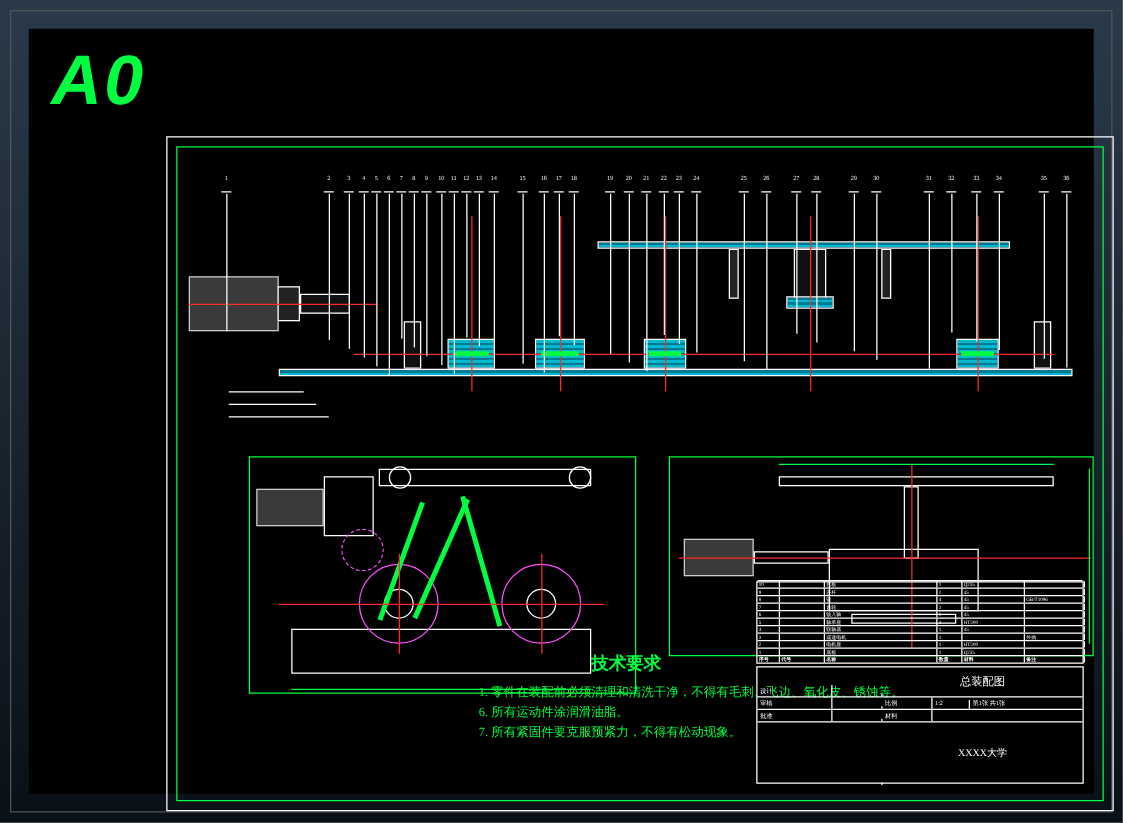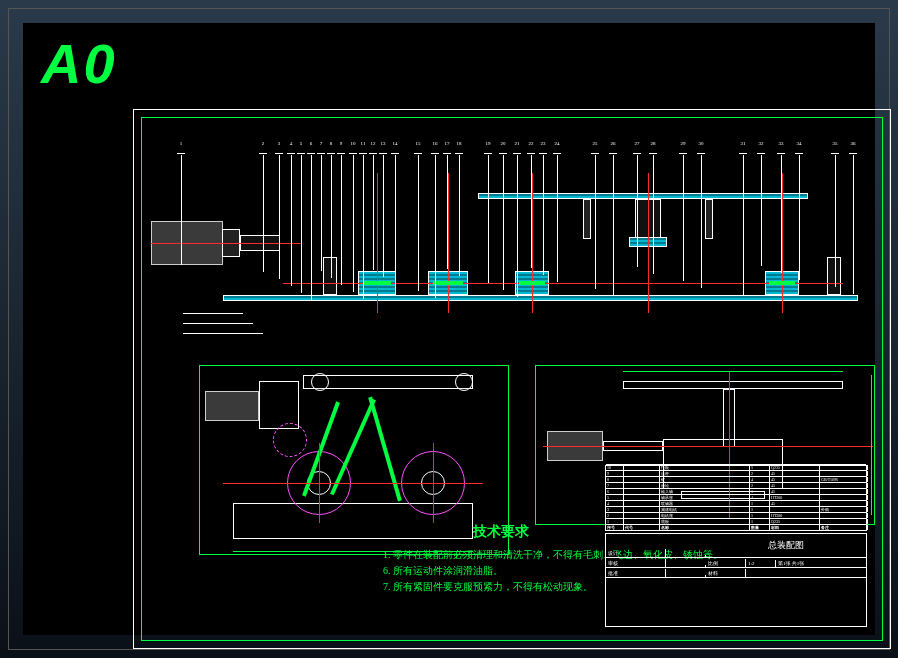--- a/index.html
+++ b/index.html
@@ -449,17 +449,18 @@
         <div class="tb-cell" style="flex:1;">第1张 共1张</div>
       </div>
       <div class="tb-row">
         <div class="tb-cell" style="width:60px;">批准</div>
         <div class="tb-cell" style="width:40px;"></div>
         <div class="tb-cell" style="width:40px;">材料</div>
         <div class="tb-cell" style="flex:1;"></div>
       </div>
       <div class="tb-row" style="height:50px;">
         <div class="tb-cell" style="width:100px;"></div>
+        <div class="tb-cell" style="flex:1; font-size:8px; text-align:center; line-height:48px;">XXXX大学</div>
       </div>
     </div>
 
   </div>
 </div>
 
 </body></html>

